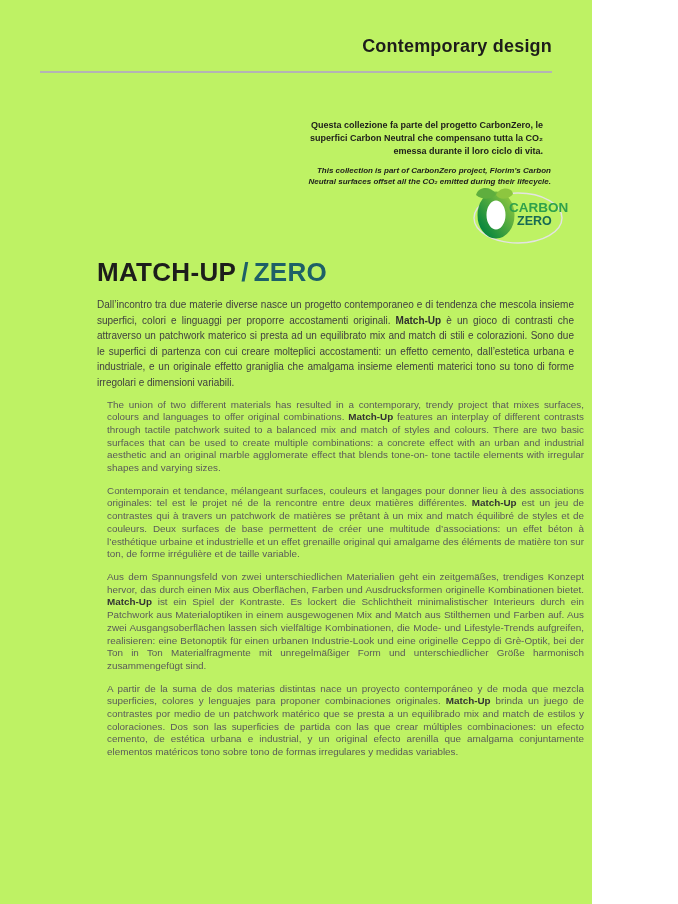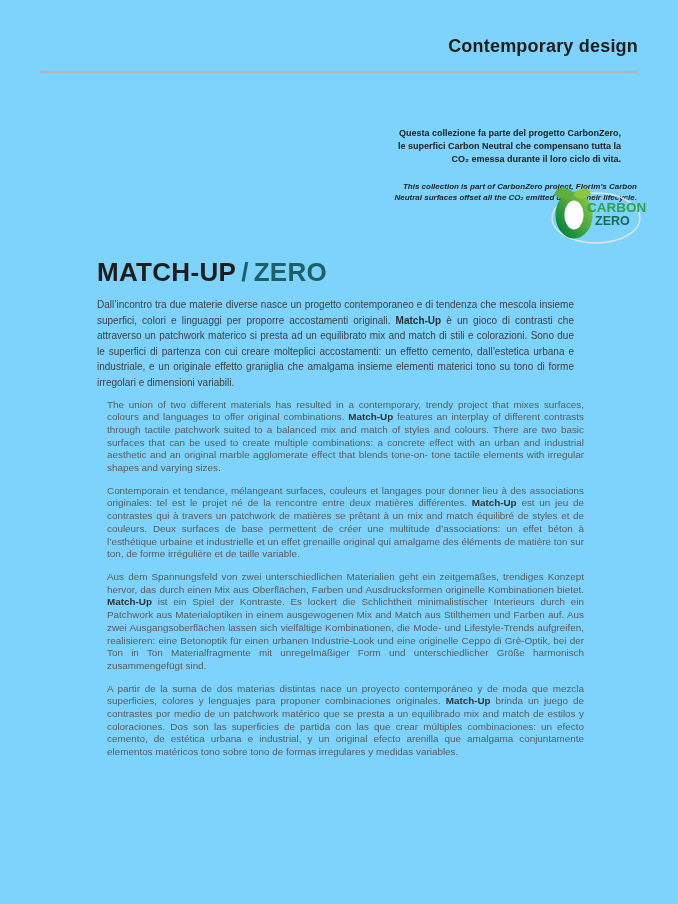--- a/index.html
+++ b/index.html
@@ -1,20 +1,20 @@
 <!DOCTYPE html>
 <html><head>
 <meta charset="utf-8">
 <style>
   html, body { margin: 0; padding: 0; background: #ffffff; }
   .page {
     position: relative;
-    width: 678px;
+    width: 592px;
     height: 904px;
-    background: #7dd3fc;
+    background: #bef264;
     font-family: "Liberation Sans", "DejaVu Sans", sans-serif;
     overflow: hidden;
     text-decoration: underline;
   }
 
   
   .header-title {
     position: absolute;
     top: 36px;
     right: 40px;
@@ -34,38 +34,38 @@
 
   
   .cz-block {
     position: absolute;
     top: 111px;
     right: 41px;
     width: 262px;
     text-align: right;
   }
   .cz-it {
-    margin: 16px;
+    margin: 8px;
     font-size: 9px;
     font-weight: bold;
     line-height: 13px;
     color: #1d1d1b;
   }
   .cz-en {
     margin: 5px 0 0 0;
     font-size: 8px;
     font-weight: bold;
     font-style: italic;
     line-height: 10.5px;
     color: #1d1d1b;
   }
   .cz-logo {
     position: absolute;
     top: 184px;
-    right: 28px;
+    right: 20px;
     width: 100px;
     height: 62px;
   }
   .cz-logo svg { display: block; width: 100%; height: 100%; }
 
   
   .main-col {
     position: absolute;
     left: 97px;
     top: 257px;

